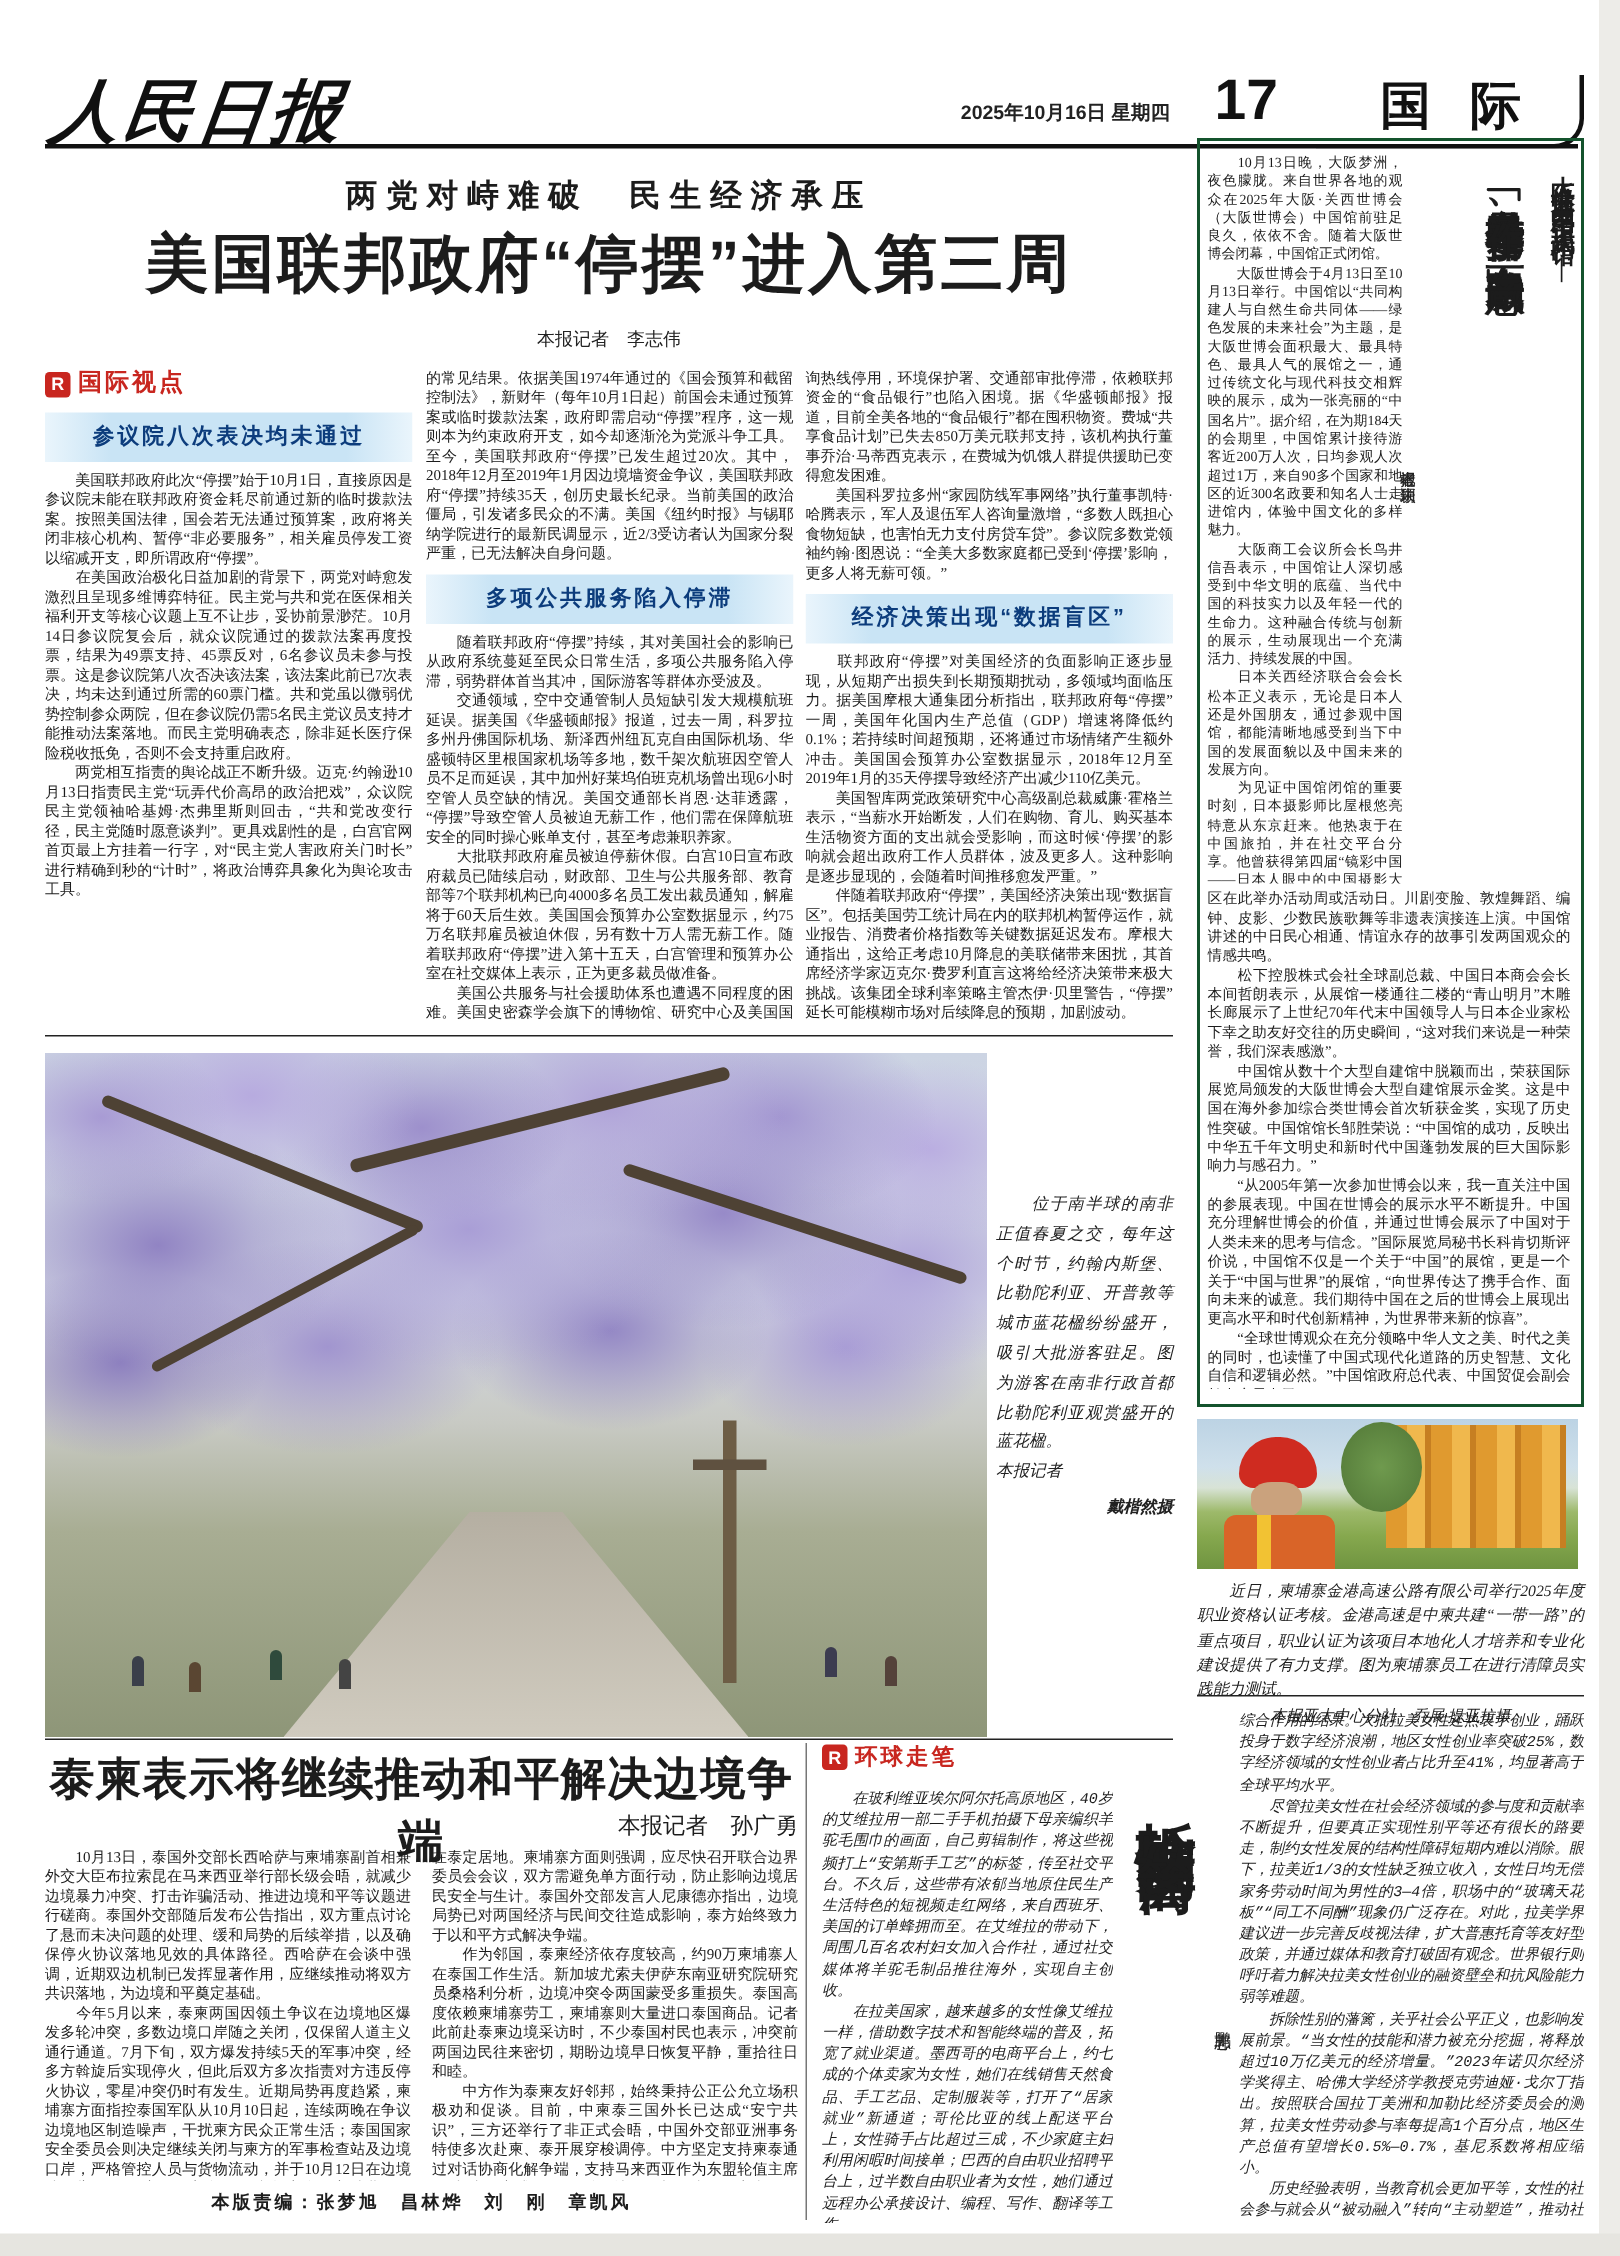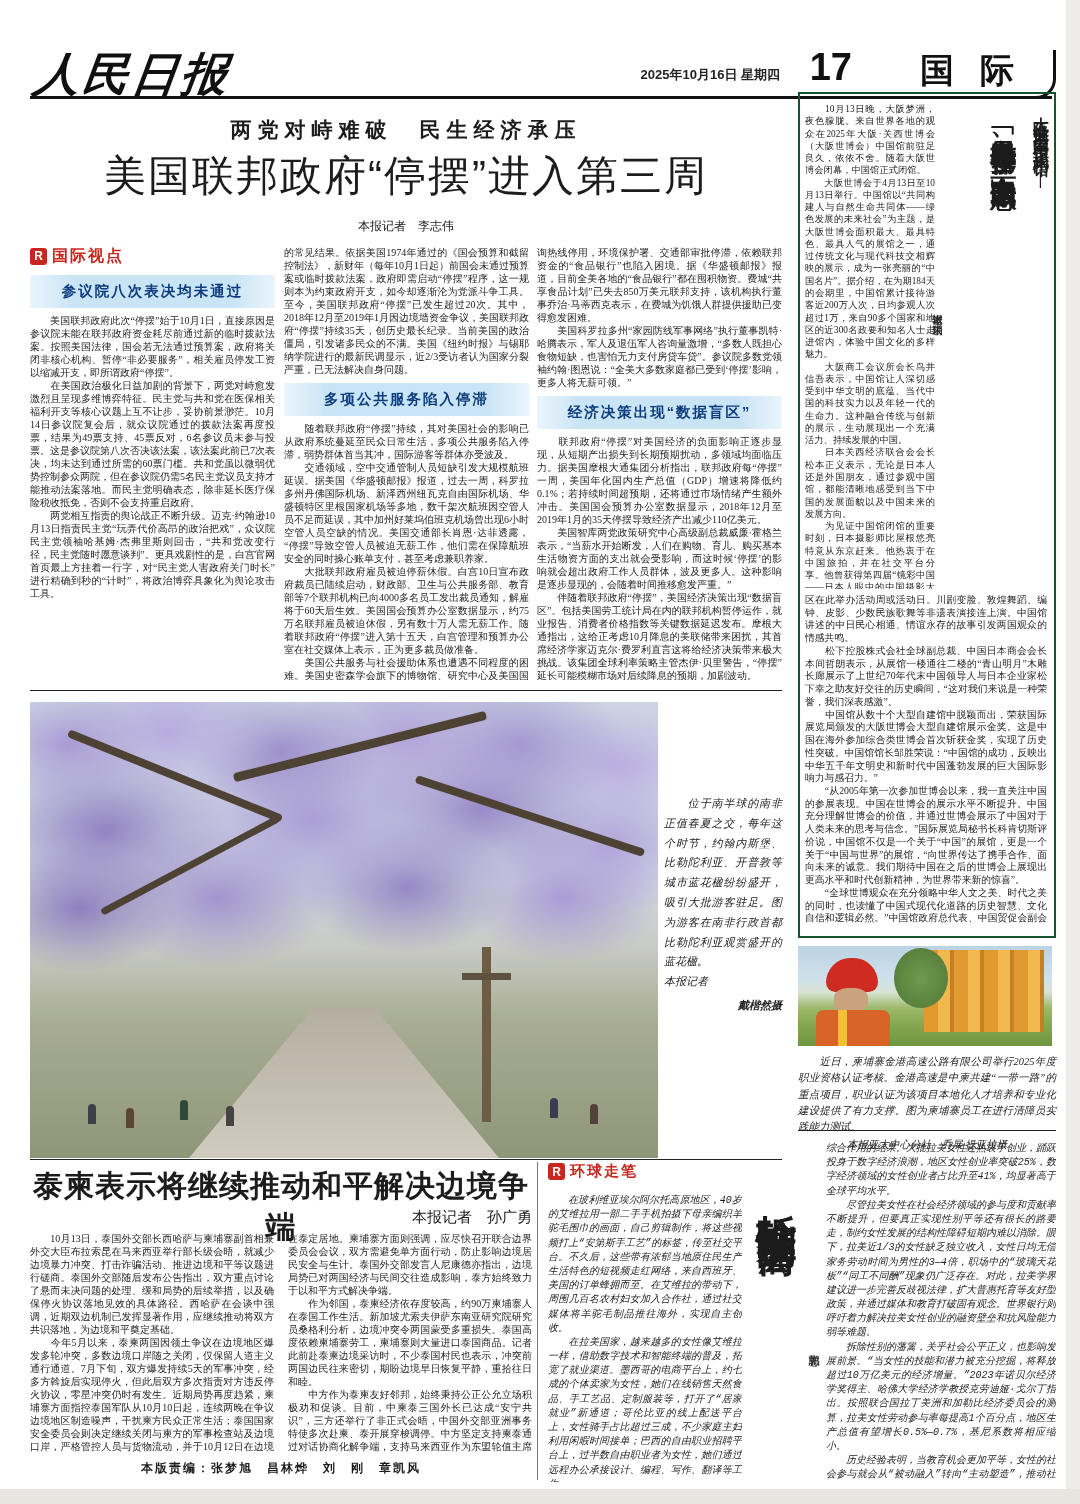--- a/index.html
+++ b/index.html
@@ -12,21 +12,21 @@
   .masthead{left:34px;top:44px;font-size:46px;font-weight:900;font-style:italic;transform:skewX(-7deg);
             letter-spacing:3px;color:#101010;}
   .hdr-date{right:300px;top:66px;font-size:13px;font-weight:bold;color:#222;}
   .hdr-pagenum{right:228px;top:46px;font-size:38px;font-weight:bold;color:#111;}
   .hdr-section{right:40px;top:48px;font-size:34px;font-weight:bold;letter-spacing:26px;color:#111;}
   .hdr-rule{left:30px;top:96px;width:1022px;border-top:3px solid #111;height:0;}
   .hdr-tab{right:24px;top:50px;width:176px;height:46px;border-right:3px solid #111;border-bottom:3px solid #111;
            border-bottom-right-radius:20px;}
   
   .lead-kicker{left:30px;top:116px;width:752px;text-align:center;font-size:21px;font-weight:900;letter-spacing:6px;}
-  .lead-headline{left:30px;top:148px;width:752px;text-align:center;font-size:42px;font-weight:400;letter-spacing:2px;}
+  .lead-headline{left:30px;top:148px;width:752px;text-align:center;font-size:42px;font-weight:700;letter-spacing:2px;}
   .lead-byline{left:30px;top:218px;width:752px;text-align:center;font-size:12px;color:#222;}
   .col{overflow:hidden;font-size:10px;line-height:1.3;}
   .lead-col{top:246px;width:245px;height:434px;}
   .para{text-align:justify;text-justify:inter-character;margin:0;}
   .subhead{background:linear-gradient(90deg,#eaf5fc 0%,#c9e4f5 18%,#c9e4f5 82%,#eaf5fc 100%);
            color:#0c3c7c;font-weight:bold;text-align:center;font-size:14.5px;padding:7px 0;margin:7px 0 6px;
            font-family:"Liberation Sans","DejaVu Sans",sans-serif;letter-spacing:2px;}
   .sec-label{display:flex;align-items:center;gap:5px;font-weight:900;color:#c8261f;margin-bottom:8px;}
   .sec-label .badge{display:inline-flex;align-items:center;justify-content:center;width:17px;height:17px;
            background:#c8261f;color:#fff;border-radius:3px;font-size:12px;font-weight:bold;

